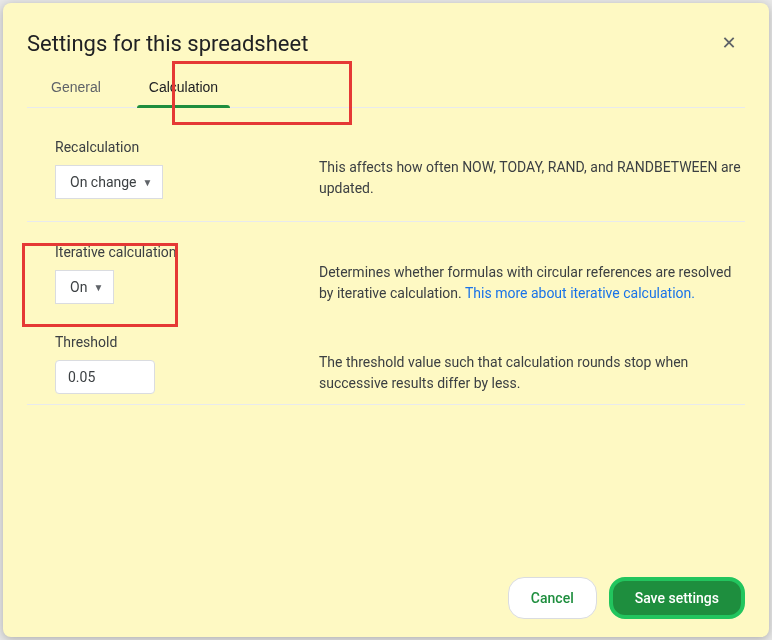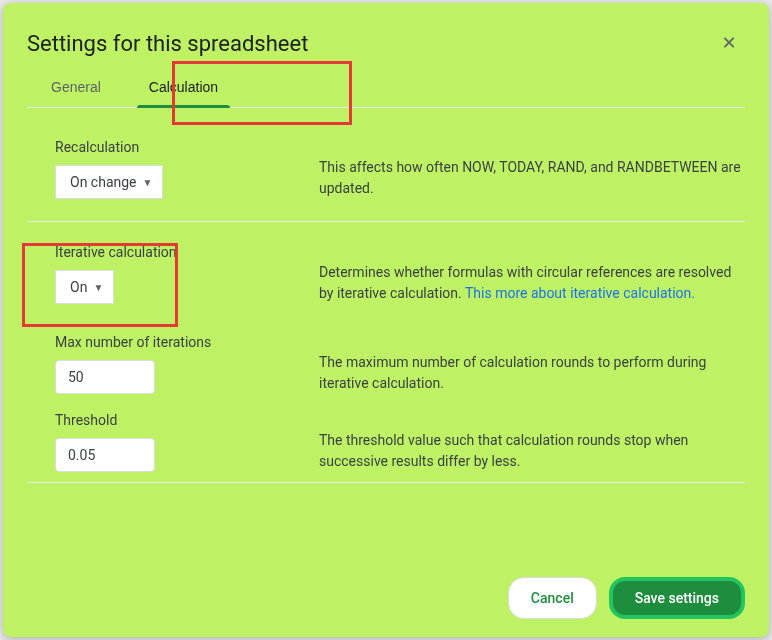--- a/index.html
+++ b/index.html
@@ -7,21 +7,21 @@
       font-family: 'Google Sans', Roboto, Arial, sans-serif;
       background: #e8e8e8;
       width: 772px;
       height: 640px;
       position: relative;
       overflow: hidden;
     }
     .dialog {
       position: absolute;
       top: 3px; left: 3px; right: 3px; bottom: 3px;
-      background: #bef264;
+      background: #fef9c3;
       border-radius: 8px;
       box-shadow: 0 2px 10px rgba(0,0,0,0.25);
       display: flex;
       flex-direction: column;
       padding: 24px 24px 18px 24px;
     }
     .header {
       display: flex;
       justify-content: space-between;
       align-items: center;
@@ -200,27 +200,20 @@
       <div class="dropdown">
         <span>On</span>
         <span class="caret">▼</span>
       </div>
     </div>
     <div class="right-col">
       <span>Determines whether formulas with circular references are resolved by iterative calculation. </span><a class="link">This more about iterative calculation.</a>
     </div>
   </div>
 
-  <div class="section sub-section">
-    <div class="left-col">
-      <label class="field-label">Max number of iterations</label>
-      <input class="text-input" value="50" style="">
-    </div>
-    <div class="right-col">The maximum number of calculation rounds to perform during iterative calculation.</div>
-  </div>
 
   <div class="section sub-section">
     <div class="left-col">
       <label class="field-label">Threshold</label>
       <input class="text-input" value="0.05" style="">
     </div>
     <div class="right-col">The threshold value such that calculation rounds stop when successive results differ by less.</div>
   </div>
 
   <div class="divider"></div>

